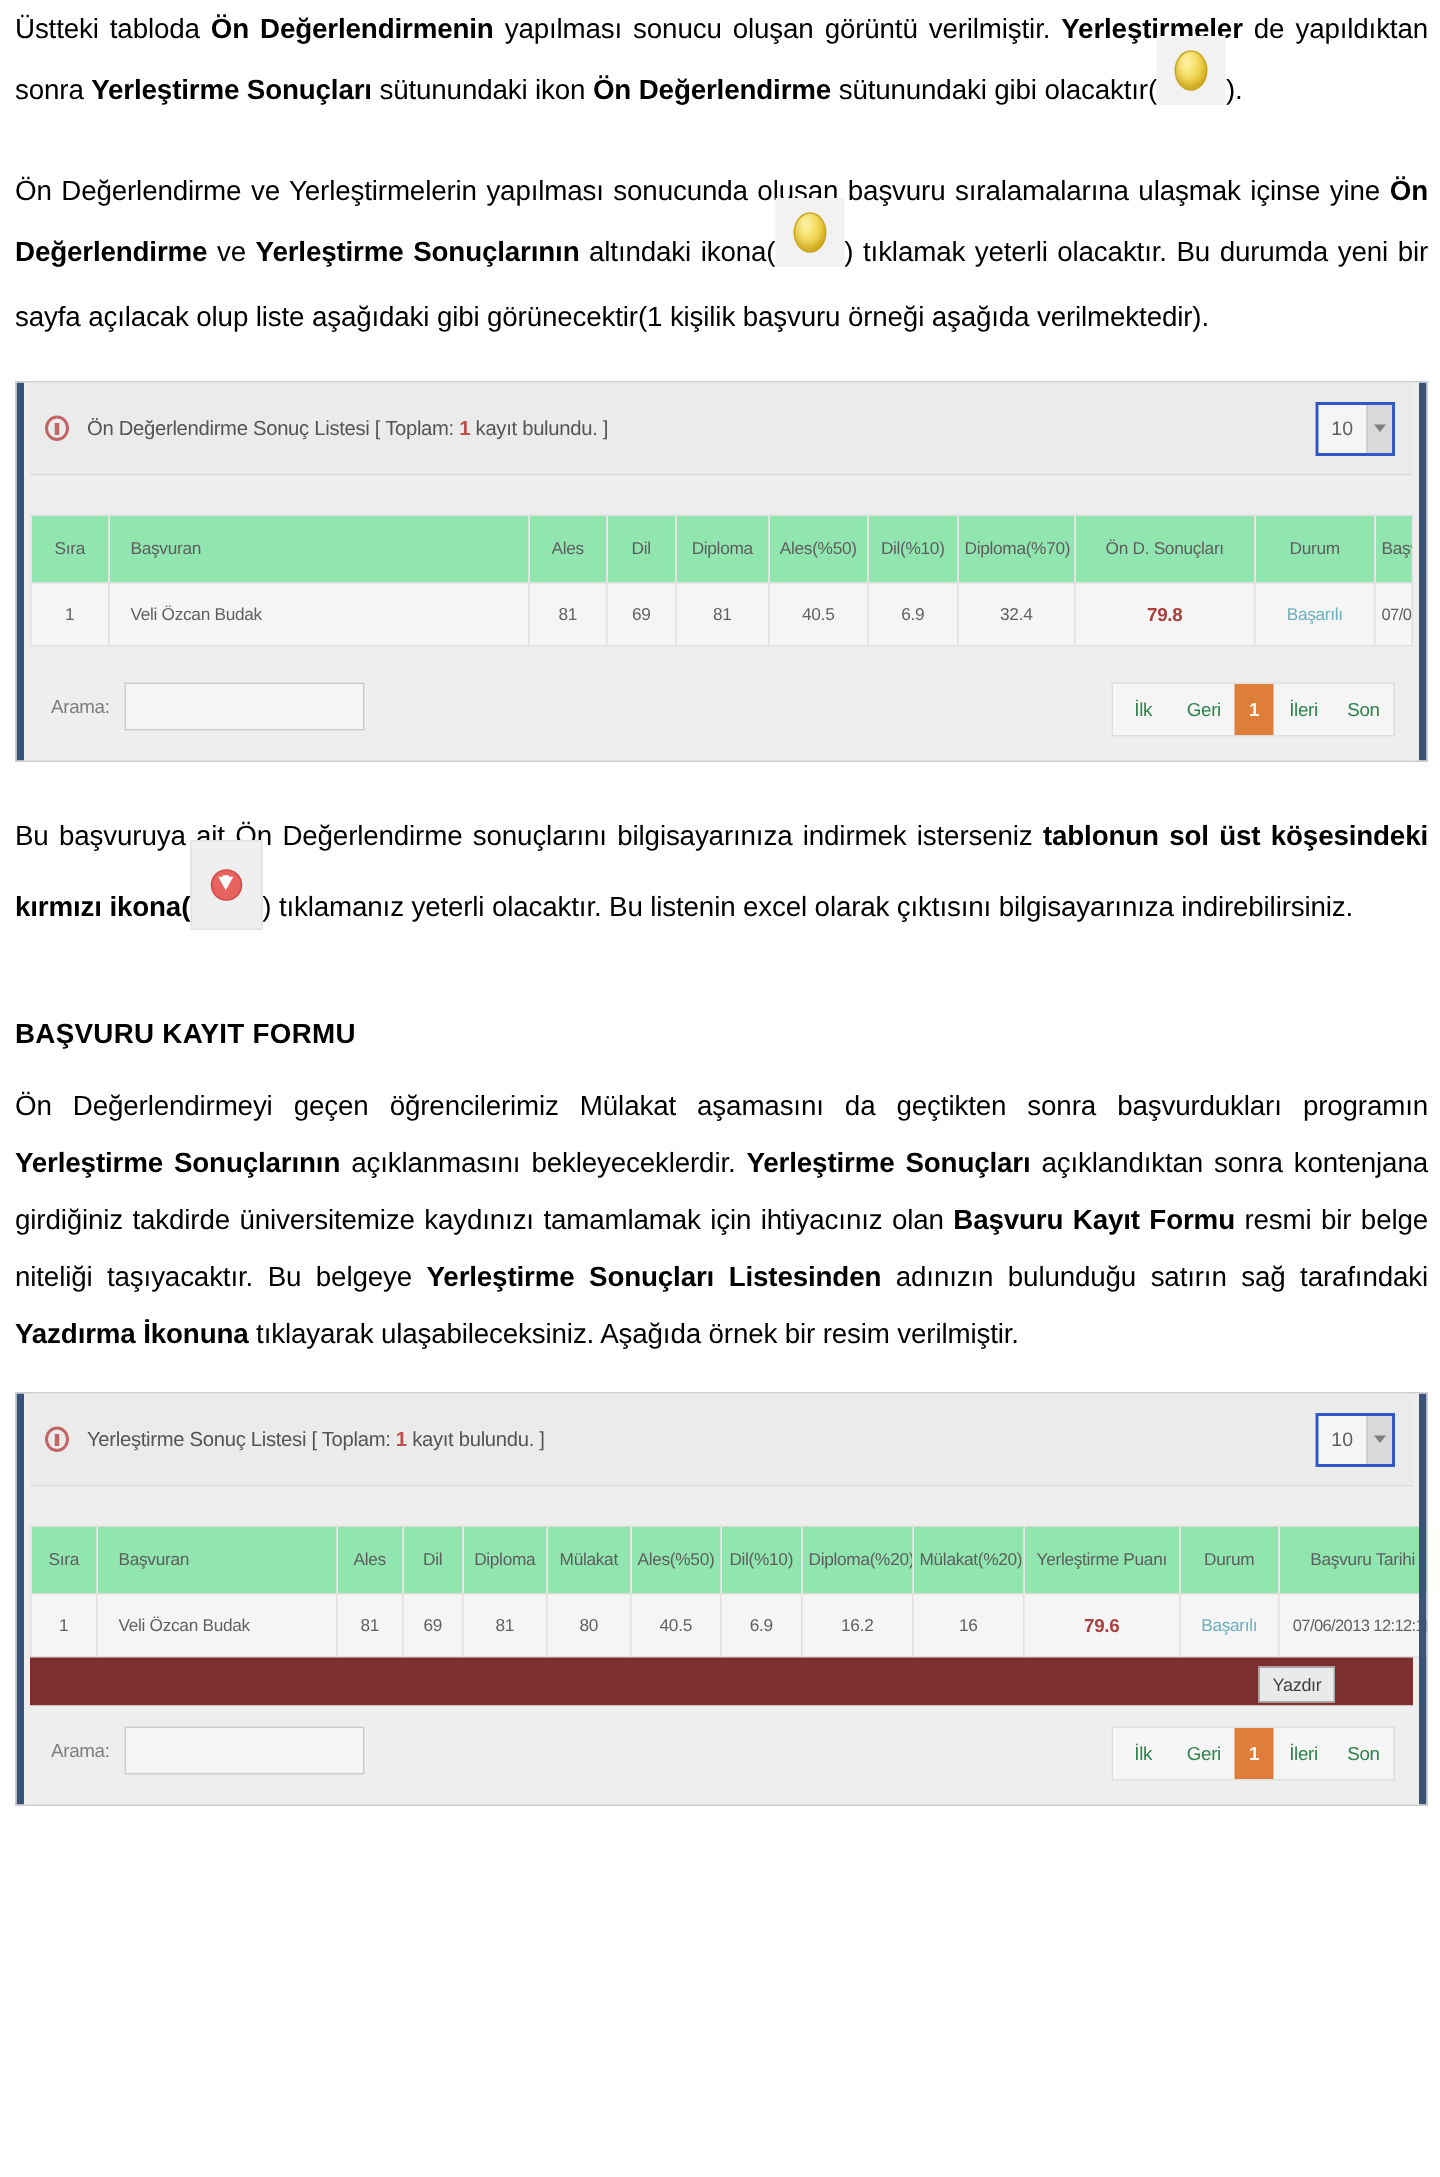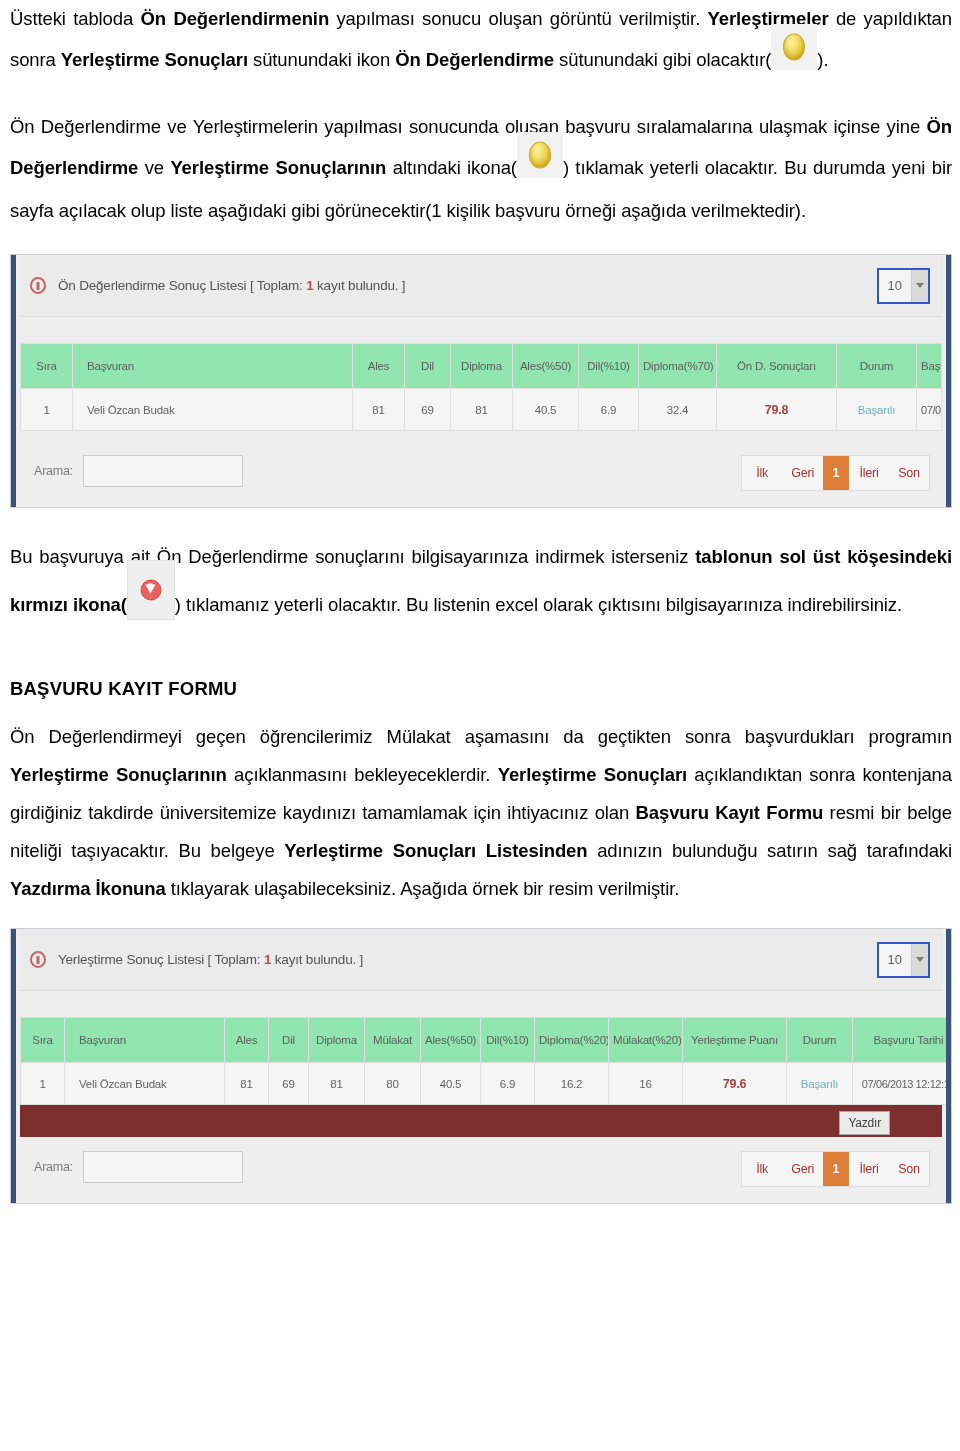--- a/index.html
+++ b/index.html
@@ -242,21 +242,21 @@
     align-items: stretch;
     background: #ffffff;
     border: 1px solid #e4e4e4;
     height: 36px;
   }
   .pager span {
     display: flex; align-items: center; justify-content: center;
     min-width: 40px;
     padding: 0 9px;
     font-size: 12.5px;
-    color: #b91c1c;
+    color: #15803d;
     letter-spacing: -0.2px;
   }
   .pager span.cur {
     background: #f0761f;
     color: #ffffff;
     font-weight: bold;
     min-width: 26px;
   }
   .foot-pad { height: 10px; background: #f7f8f9; }
 </style>

